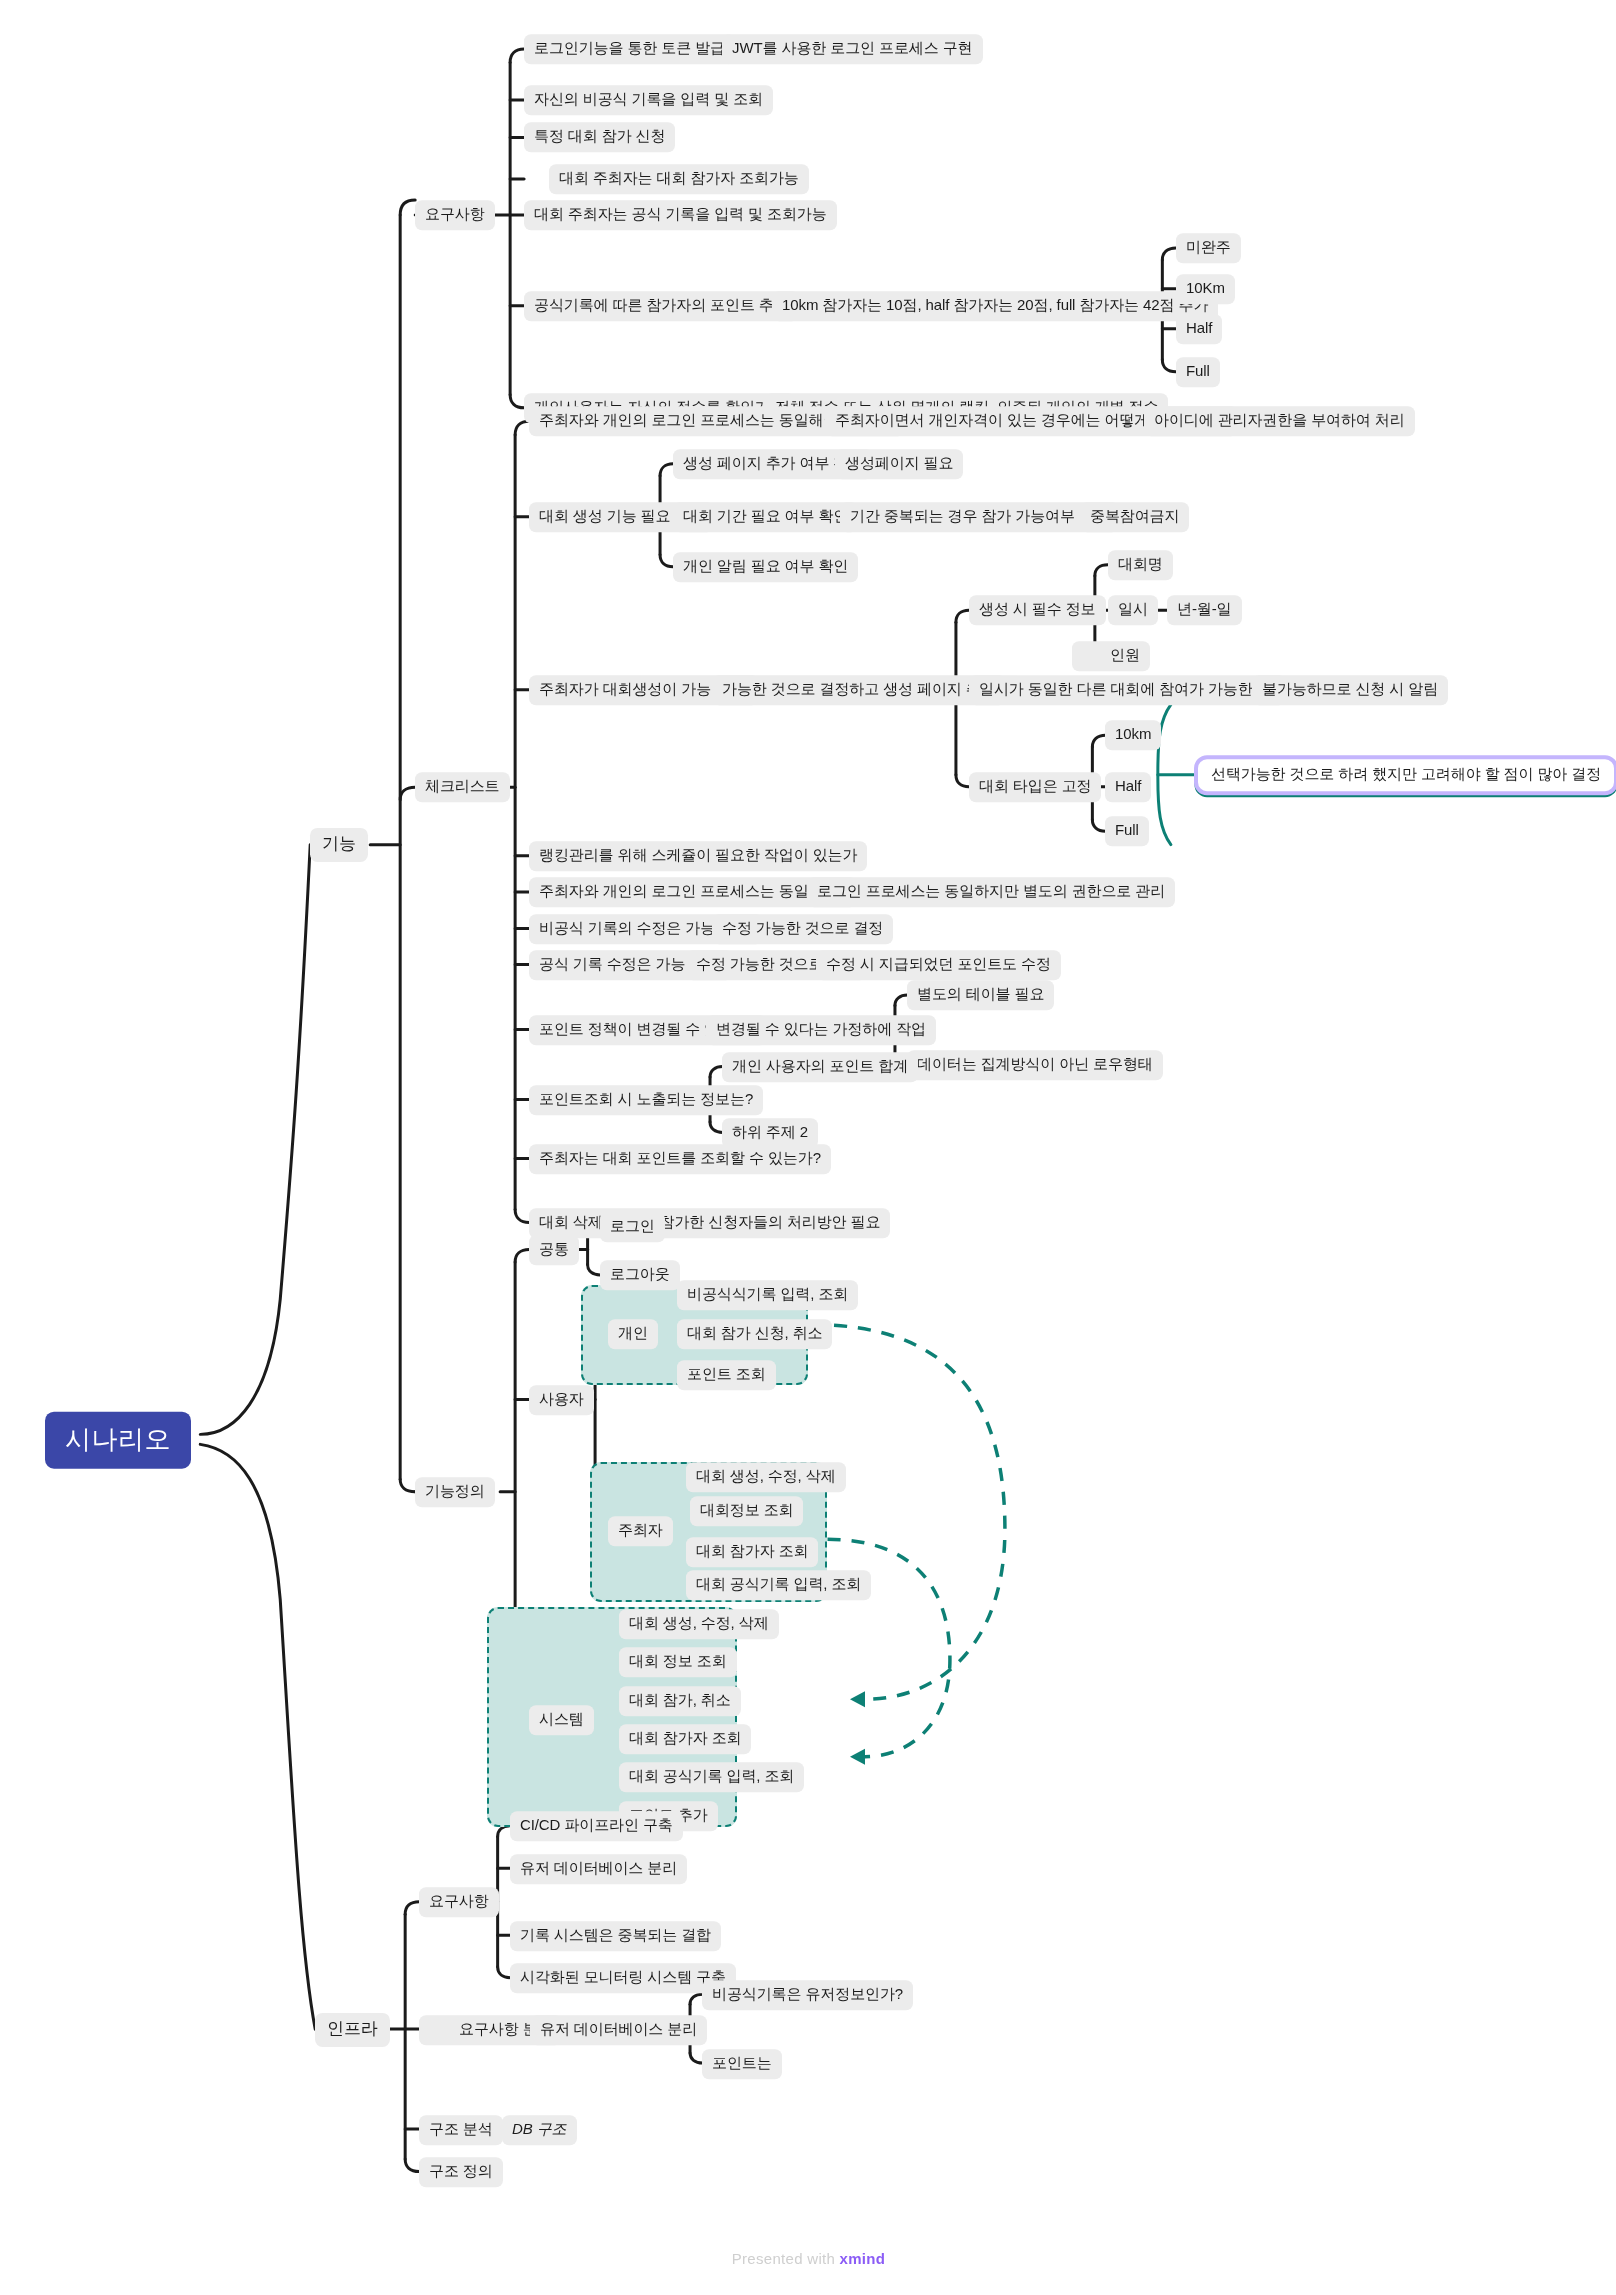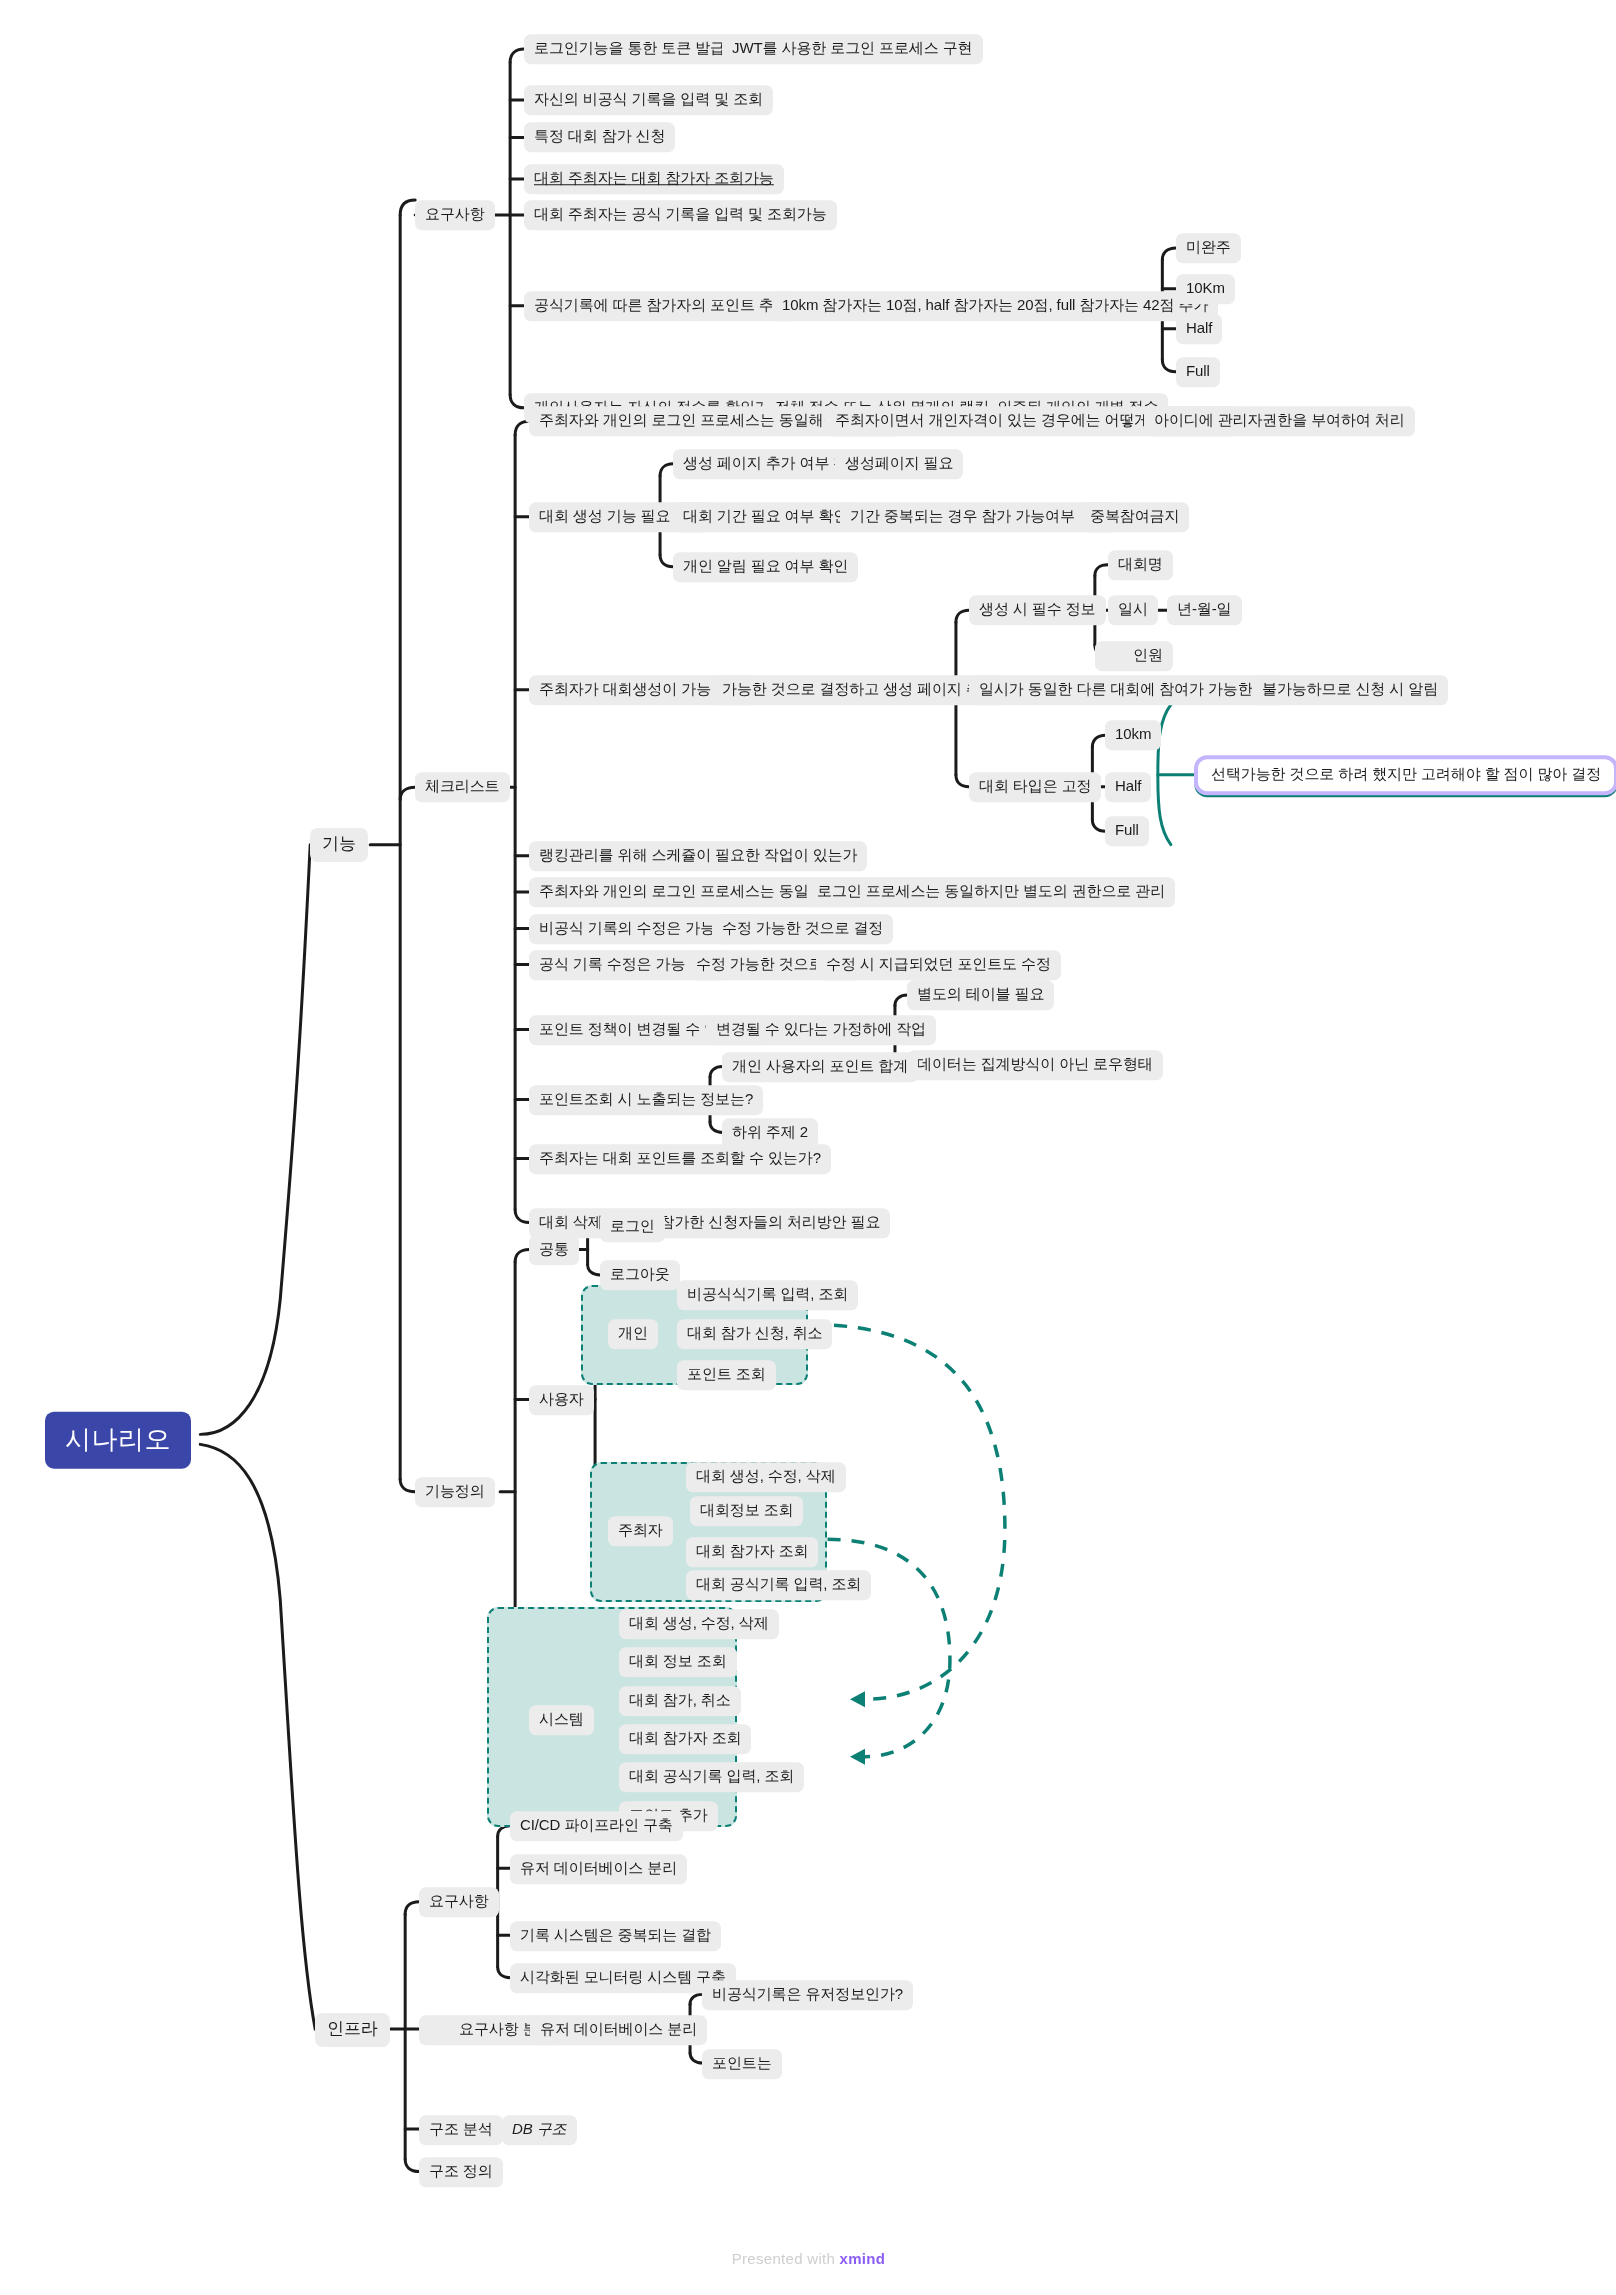--- a/index.html
+++ b/index.html
@@ -246,21 +246,21 @@
   <div class="node lvl1" style="left:315px; top:2030px;">인프라</div>
 
   <div class="node" style="left:415px; top:215px;">요구사항</div>
   <div class="node" style="left:415px; top:787px;">체크리스트</div>
   <div class="node" style="left:415px; top:1492px;">기능정의</div>
 
   <div class="node" style="left:524px; top:49px;text-align:center;">로그인기능을 통한 토큰 발급</div>
   <div class="node" style="left:722px; top:49px;">JWT를 사용한 로그인 프로세스 구현</div>
   <div class="node" style="left:524px; top:100px;">자신의 비공식 기록을 입력 및 조회</div>
   <div class="node" style="left:524px; top:137px;">특정 대회 참가 신청</div>
-  <div class="node" style="left:524px; top:179px;text-decoration:underline;">대회 주최자는 대회 참가자 조회가능</div>
+  <div class="node" style="left:549px; top:179px;">대회 주최자는 대회 참가자 조회가능</div>
   <div class="node" style="left:524px; top:215px;">대회 주최자는 공식 기록을 입력 및 조회가능</div>
   <div class="node" style="left:524px; top:306px;">공식기록에 따른 참가자의 포인트 추가</div>
   <div class="node" style="left:772px; top:306px;">10km 참가자는 10점, half 참가자는 20점, full 참가자는 42점 추가</div>
   <div class="node" style="left:1176px; top:248px;">미완주</div>
   <div class="node" style="left:1176px; top:289px;">10Km</div>
   <div class="node" style="left:1176px; top:329px;">Half</div>
   <div class="node" style="left:1176px; top:372px;">Full</div>
   <div class="node" style="left:524px; top:408px;">개인사용자는 자신의 점수를 확인가능</div>
   <div class="node" style="left:765px; top:408px;">전체 점수 또는 상위 몇개의 랭킹, 인증된 개인의 개별 점수</div>
 
@@ -275,21 +275,21 @@
   <div class="node" style="left:840px; top:517px;">기간 중복되는 경우 참가 가능여부 확인</div>
   <div class="node" style="left:1080px; top:517px;">중복참여금지</div>
   <div class="node" style="left:673px; top:567px;">개인 알림 필요 여부 확인</div>
 
   <div class="node" style="left:529px; top:690px;">주최자가 대회생성이 가능한가?</div>
   <div class="node" style="left:712px; top:690px;">가능한 것으로 결정하고 생성 페이지 추가</div>
   <div class="node" style="left:969px; top:610px;">생성 시 필수 정보</div>
   <div class="node" style="left:1108px; top:565px;">대회명</div>
   <div class="node" style="left:1108px; top:610px;">일시</div>
   <div class="node" style="left:1167px; top:610px;">년-월-일</div>
-  <div class="node" style="left:1095px; top:656px;padding-left:38px;">인원</div>
+  <div class="node" style="left:1072px; top:656px;padding-left:38px;">인원</div>
   <div class="node" style="left:969px; top:690px;">일시가 동일한 다른 대회에 참여가 가능한가?</div>
   <div class="node" style="left:1252px; top:690px;">불가능하므로 신청 시 알림</div>
   <div class="node" style="left:969px; top:787px;">대회 타입은 고정</div>
   <div class="node" style="left:1105px; top:735px;">10km</div>
   <div class="node" style="left:1105px; top:787px;">Half</div>
   <div class="node" style="left:1105px; top:831px;">Full</div>
   <div class="node callout" style="left:1194px; top:775px;">선택가능한 것으로 하려 했지만 고려해야 할 점이 많아 결정</div>
 
   <div class="node" style="left:529px; top:856px;">랭킹관리를 위해 스케쥴이 필요한 작업이 있는가</div>
   <div class="node" style="left:529px; top:892px;">주최자와 개인의 로그인 프로세스는 동일한가?</div>

